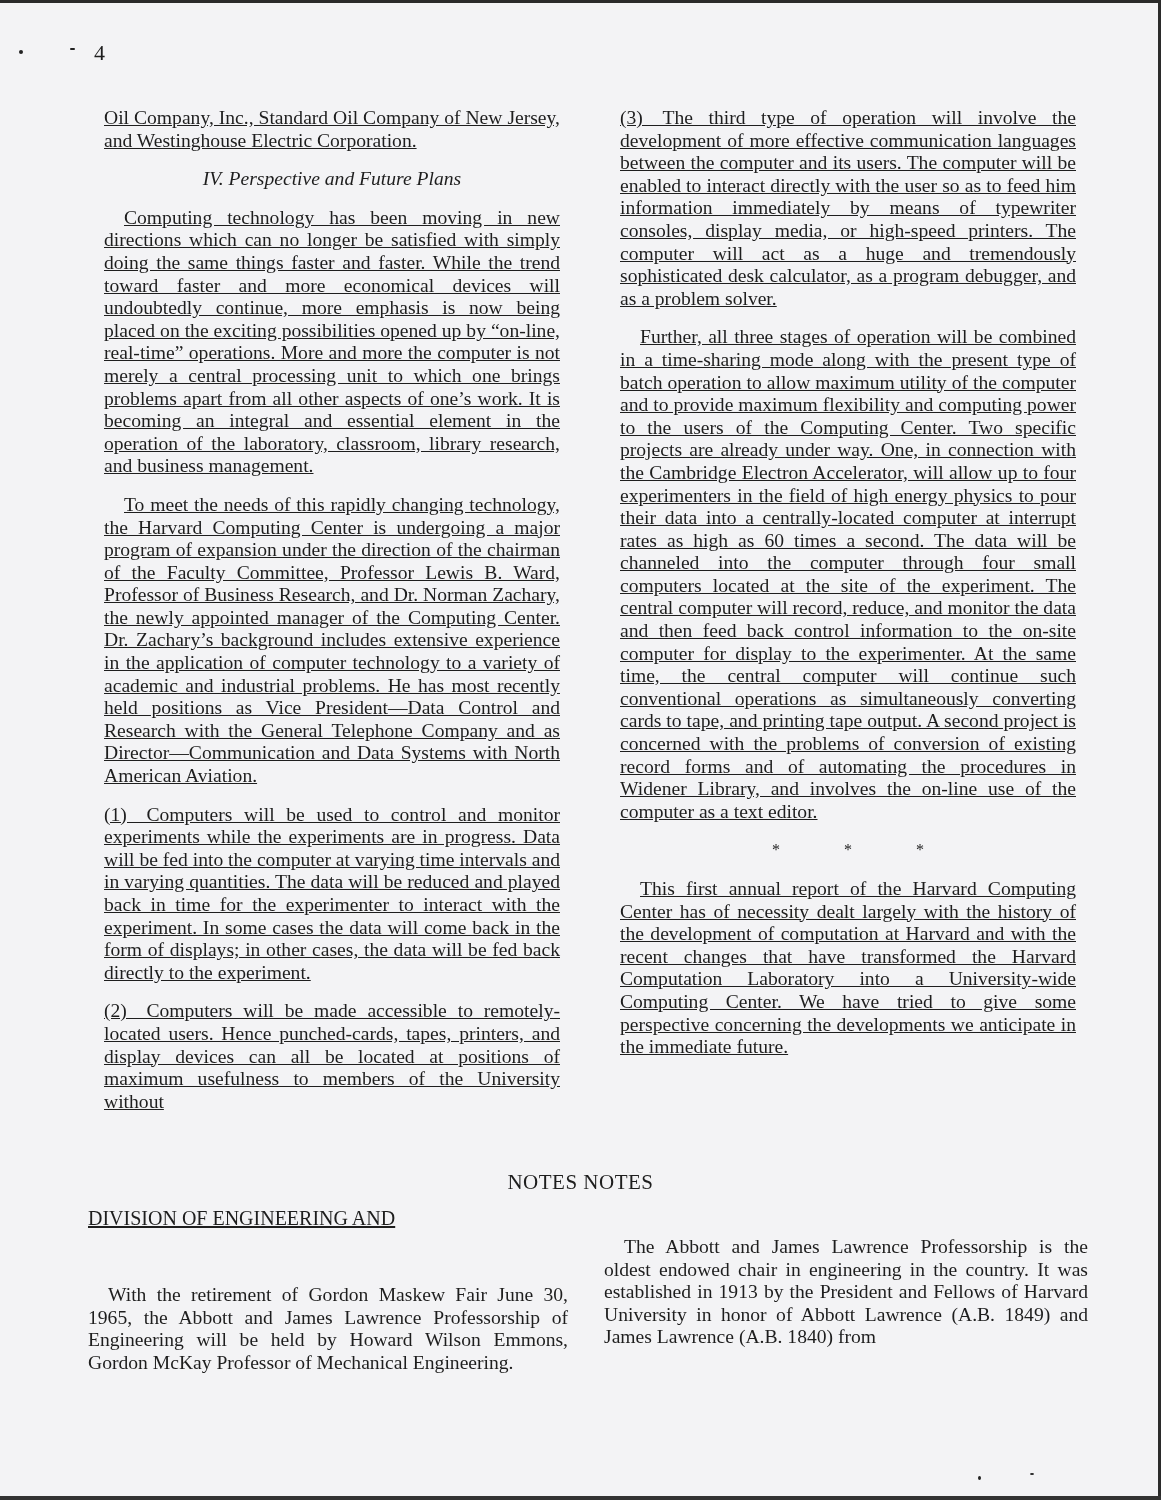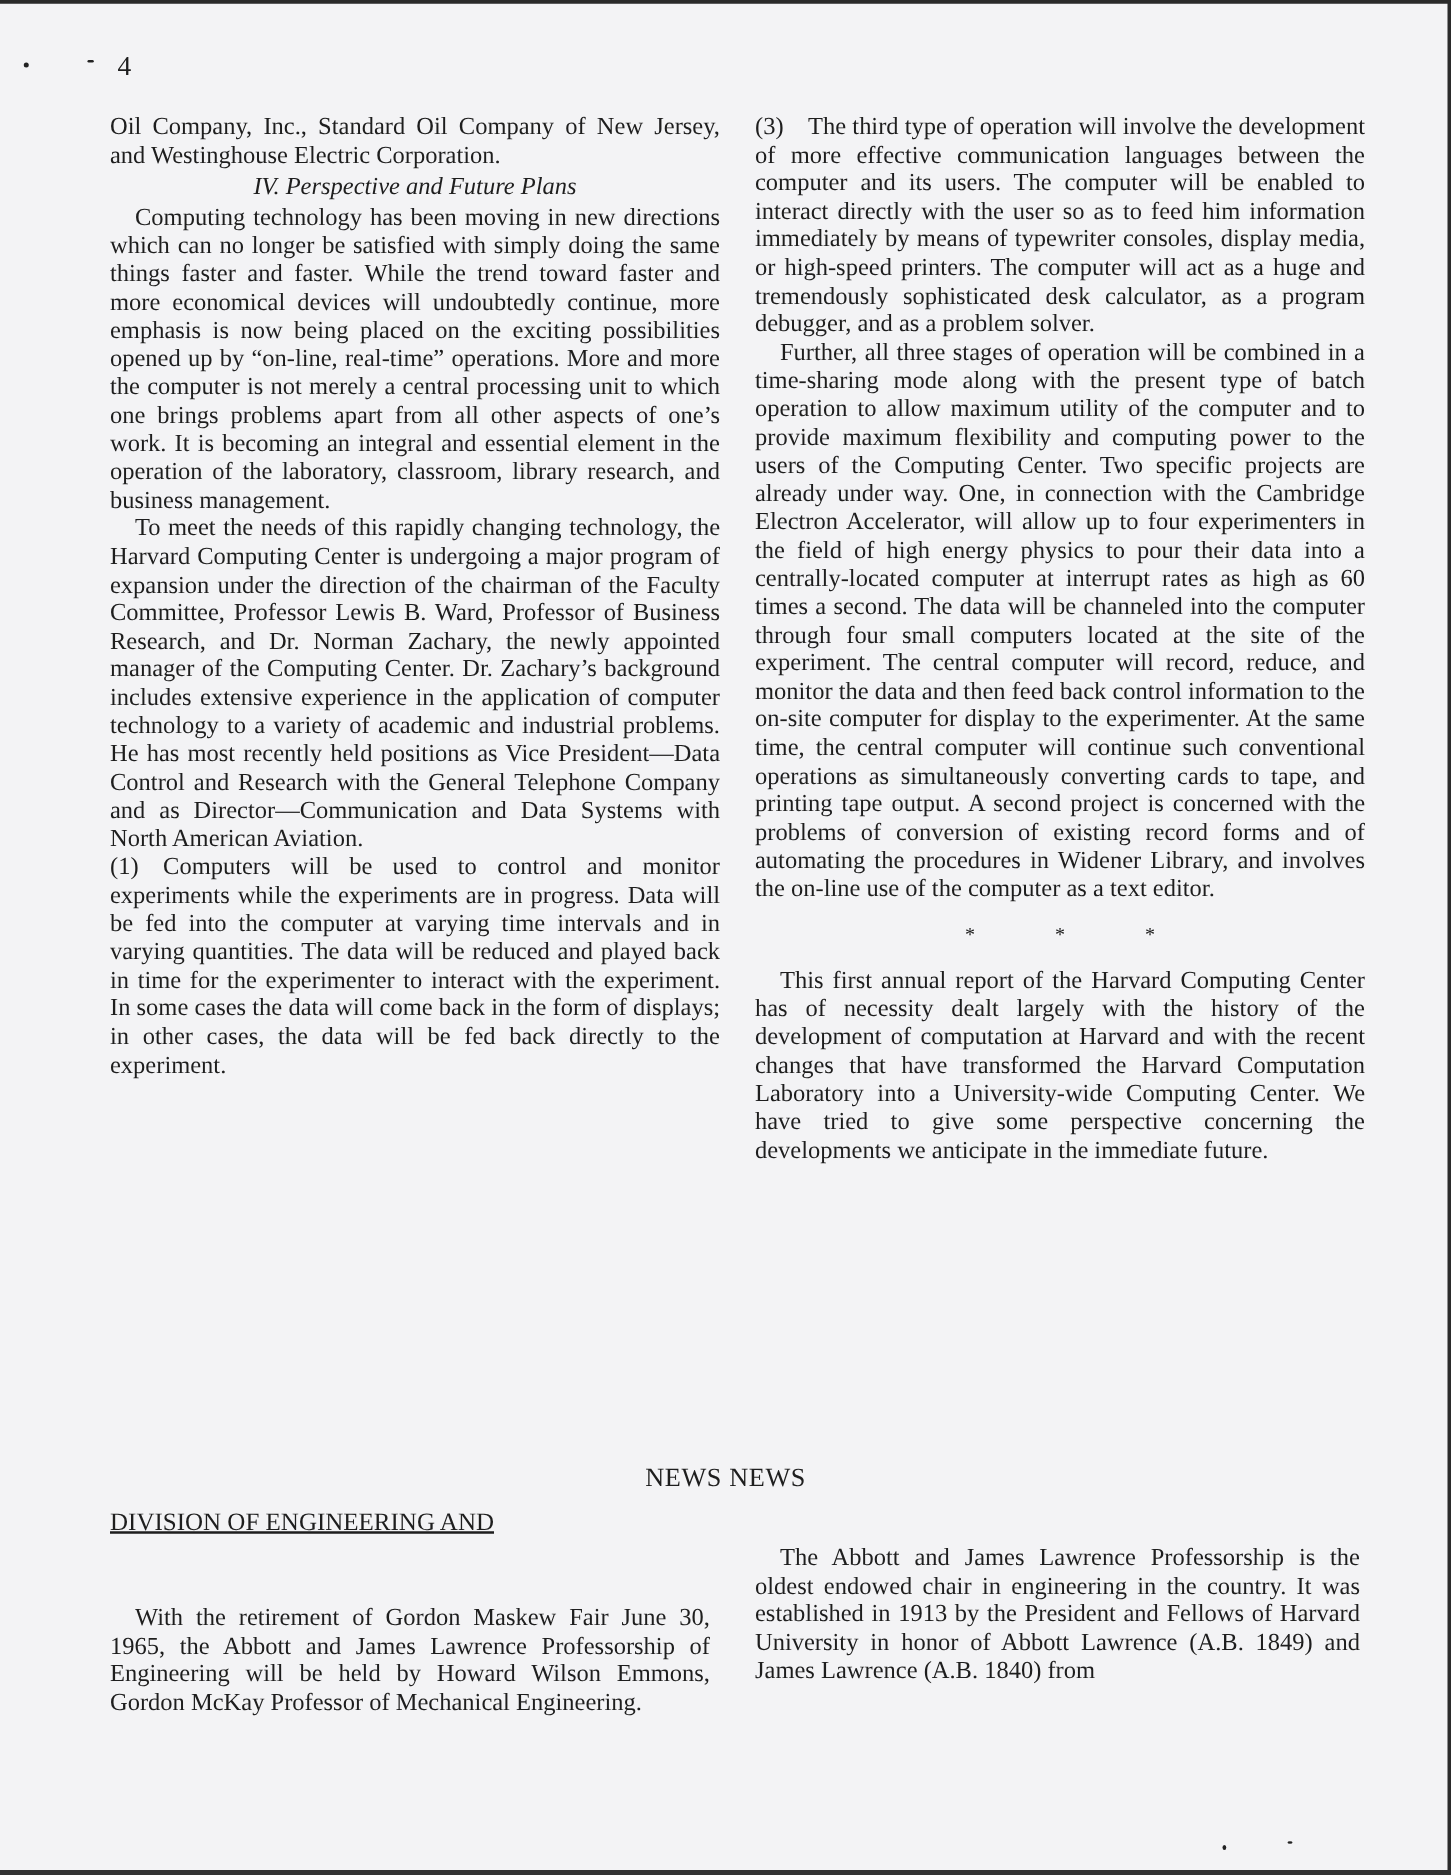--- a/index.html
+++ b/index.html
@@ -12,21 +12,21 @@
   }
   .top-edge { position: absolute; left: 0; top: 0; width: 1161px; height: 3px; background: #2a2a2a; }
   .right-edge { position: absolute; right: 0; top: 0; width: 3px; height: 1500px; background: #2b2b2b; }
   .bottom-edge { position: absolute; left: 0; bottom: 0; width: 1161px; height: 4px; background: #333; }
   .page-number { position: absolute; left: 94px; top: 40px; font-size: 22px; }
   .speck { position: absolute; background: #222; border-radius: 50%; }
 
   .col { position: absolute; font-size: 19.6px; line-height: 22.6px; text-align: justify; }
   .col-left { left: 88px; width: 488px; top: 91px; }
   .col-right { left: 604px; width: 488px; top: 91px; }
-  .col p { margin: 0; text-indent: 0; }
+  .col p { margin: 16px; text-indent: 0; text-decoration: underline; }
   .col p.ind { text-indent: 20px; }
   .section-heading { font-style: italic; text-align: center; margin: 3px 0 2px 0; font-size: 19.6px; }
   .stars { text-align: center; letter-spacing: 0; margin: 14px 0 14px 0; word-spacing: 60px; font-size: 16px; }
 
   .news-title { position: absolute; left: 0; width: 1161px; top: 1170px; text-align: center; font-size: 21px; letter-spacing: 0.5px; }
   .news-title span { margin-left: 0px; }
   .division-heading { position: absolute; left: 88px; top: 1206px; font-size: 20px; line-height: 24px; width: 480px; text-decoration: underline; }
   .news-col { position: absolute; font-size: 19.6px; line-height: 22.6px; text-align: justify; top: 1284px; width: 480px; }
   .news-left { left: 88px; }
   .news-right { left: 604px; width: 484px; top: 1236px; }
@@ -44,30 +44,31 @@
 <div class="speck" style="left:1030px;top:1473px;width:4px;height:2px;"></div>
 
 <div class="page-number">4</div>
 
 <div class="col col-left">
   <p>Oil Company, Inc., Standard Oil Company of New Jersey, and Westinghouse Electric Corporation.</p>
   <div class="section-heading">IV. Perspective and Future Plans</div>
   <p class="ind">Computing technology has been moving in new directions which can no longer be satisfied with simply doing the same things faster and faster. While the trend toward faster and more economical devices will undoubtedly continue, more emphasis is now being placed on the exciting possibilities opened up by “on-line, real-time” operations. More and more the computer is not merely a central processing unit to which one brings problems apart from all other aspects of one’s work. It is becoming an integral and essential element in the operation of the laboratory, classroom, library research, and business management.</p>
   <p class="ind">To meet the needs of this rapidly changing technology, the Harvard Computing Center is undergoing a major program of expansion under the direction of the chairman of the Faculty Committee, Professor Lewis B. Ward, Professor of Business Research, and Dr. Norman Zachary, the newly appointed manager of the Computing Center. Dr. Zachary’s background includes extensive experience in the application of computer technology to a variety of academic and industrial problems. He has most recently held positions as Vice President—Data Control and Research with the General Telephone Company and as Director—Communication and Data Systems with North American Aviation.</p>
   <p>(1) Computers will be used to control and monitor experiments while the experiments are in progress. Data will be fed into the computer at varying time intervals and in varying quantities. The data will be reduced and played back in time for the experimenter to interact with the experiment. In some cases the data will come back in the form of displays; in other cases, the data will be fed back directly to the experiment.</p>
+  <p>(2) Computers will be made accessible to remotely-located users. Hence punched-cards, tapes, printers, and display devices can all be located at positions of maximum usefulness to members of the University without</p>
 </div>
 
 <div class="col col-right">
   <p>(3) The third type of operation will involve the development of more effective communication languages between the computer and its users. The computer will be enabled to interact directly with the user so as to feed him information immediately by means of typewriter consoles, display media, or high-speed printers. The computer will act as a huge and tremendously sophisticated desk calculator, as a program debugger, and as a problem solver.</p>
   <p class="ind">Further, all three stages of operation will be combined in a time-sharing mode along with the present type of batch operation to allow maximum utility of the computer and to provide maximum flexibility and computing power to the users of the Computing Center. Two specific projects are already under way. One, in connection with the Cambridge Electron Accelerator, will allow up to four experimenters in the field of high energy physics to pour their data into a centrally-located computer at interrupt rates as high as 60 times a second. The data will be channeled into the computer through four small computers located at the site of the experiment. The central computer will record, reduce, and monitor the data and then feed back control information to the on-site computer for display to the experimenter. At the same time, the central computer will continue such conventional operations as simultaneously converting cards to tape, and printing tape output. A second project is concerned with the problems of conversion of existing record forms and of automating the procedures in Widener Library, and involves the on-line use of the computer as a text editor.</p>
   <div class="stars">* * *</div>
   <p class="ind">This first annual report of the Harvard Computing Center has of necessity dealt largely with the history of the development of computation at Harvard and with the recent changes that have transformed the Harvard Computation Laboratory into a University-wide Computing Center. We have tried to give some perspective concerning the developments we anticipate in the immediate future.</p>
 </div>
 
-<div class="news-title"><span>NEWS NEWS</span></div>
+<div class="news-title"><span>NOTES NOTES</span></div>
 
 <div class="division-heading">
   <div>DIVISION OF ENGINEERING AND</div>
 </div>
 
 <div class="news-col news-left">
   <p style="margin:0;text-indent:20px;">With the retirement of Gordon Maskew Fair June 30, 1965, the Abbott and James Lawrence Professorship of Engineering will be held by Howard Wilson Emmons, Gordon McKay Professor of Mechanical Engineering.</p>
 </div>
 
 <div class="news-col news-right">

